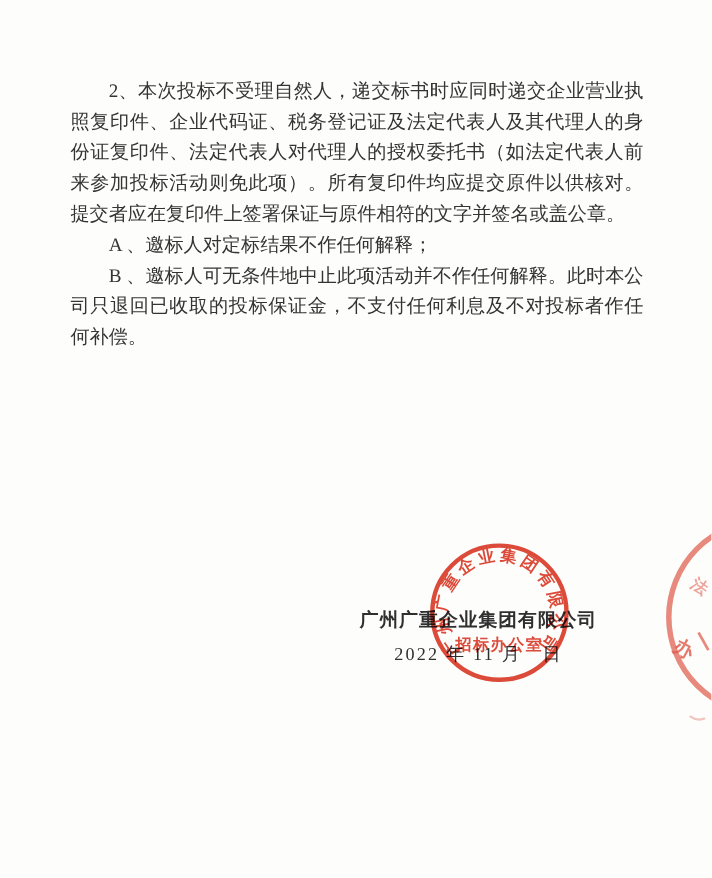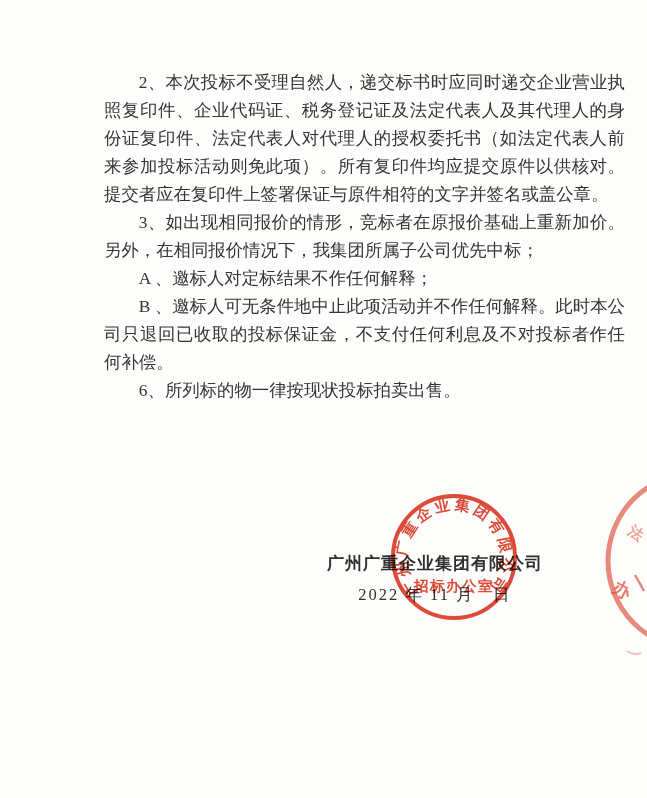--- a/index.html
+++ b/index.html
@@ -16,21 +16,20 @@
   }
   .content {
     position: absolute;
     left: 64px; top: 68px;
     width: 521px;
     color: #343434;
     font-size: 17.4px;
     line-height: 28px;
     text-align: justify;
     word-break: break-all;
-    margin-left: 40px;
   }
   .para { margin: 0; text-indent: 2em; }
   .signature {
     position: absolute;
     left: 325px; top: 552px;
     width: 220px;
     text-align: center;
     color: #2f2f2f;
   }
   .sig-company {
@@ -68,24 +67,22 @@
     font-weight: bold;
   }
 </style>
 </head>
 <body>
 
 <div class="page">
 
   <div class="content">
     <p class="para">2、本次投标不受理自然人，递交标书时应同时递交企业营业执照复印件、企业代码证、税务登记证及法定代表人及其代理人的身份证复印件、法定代表人对代理人的授权委托书（如法定代表人前来参加投标活动则免此项）。所有复印件均应提交原件以供核对。提交者应在复印件上签署保证与原件相符的文字并签名或盖公章。</p>
-    <p class="para">3、如出现相同报价的情形，竞标者在原报价基础上重新加价。另外，在相同报价情况下，我集团所属子公司优先中标；</p>
     <p class="para">A 、邀标人对定标结果不作任何解释；</p>
     <p class="para">B 、邀标人可无条件地中止此项活动并不作任何解释。此时本公司只退回已收取的投标保证金，不支付任何利息及不对投标者作任何补偿。</p>
-    <p class="para">6、所列标的物一律按现状投标拍卖出售。</p>
   </div>
 
   <div class="signature">
     <div class="sig-company">广州广重企业集团有限公司</div>
     <div class="sig-date">2022 年 11 月　日</div>
   </div>
 
   <svg class="seal" viewBox="0 0 130 130" aria-hidden="true">
     <circle cx="65" cy="65" r="61" fill="none" stroke="#dc3b28" stroke-width="4"></circle>
     <defs>

